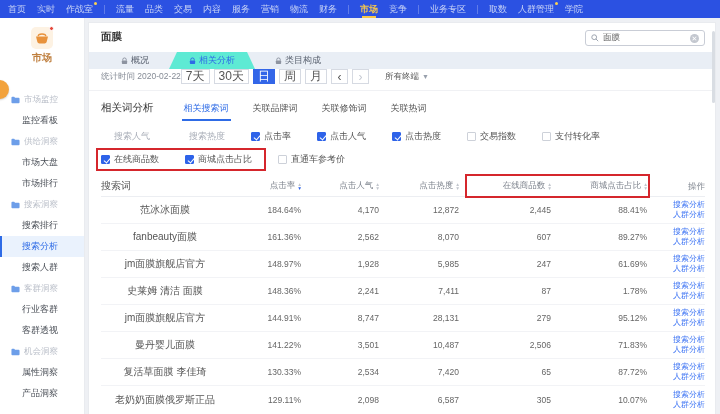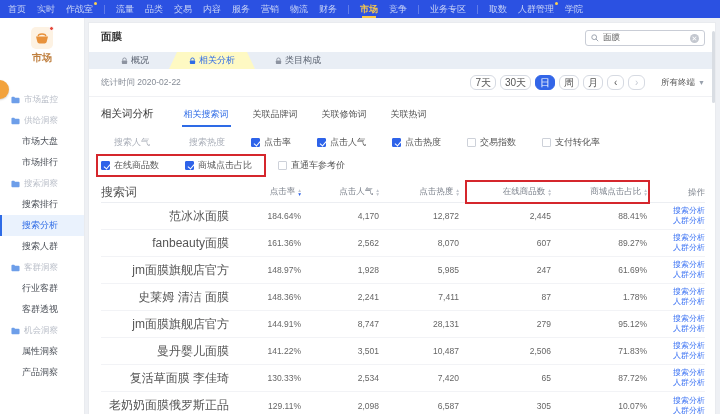--- a/index.html
+++ b/index.html
@@ -35,26 +35,26 @@
   .scrollthumb{position:absolute;right:0;top:8px;width:3px;height:72px;background:#d9dde3;border-radius:2px}
 
   .card-head{display:flex;justify-content:space-between;align-items:flex-start;padding:7px 10px 0 12px}
   .kw-title{font-size:10.5px;font-weight:bold;color:#333}
   .searchbox{width:120px;height:16px;border:1px solid #c9cdd6;border-radius:3px;display:flex;align-items:center;padding:0 5px;gap:4px;background:#fff}
   .search-value{flex:1;font-size:8.5px;color:#555}
   .clear-btn{width:9px;height:9px;border-radius:50%;background:#c3c7cf;color:#fff;font-size:7px;line-height:9px;text-align:center;cursor:pointer}
 
   .tabstrip{margin-top:6px;background:#e9eef5;display:flex;height:17px;align-items:stretch;padding-left:12px}
   .ptab{display:flex;align-items:center;gap:3px;padding:0 20px;color:#5a6270;cursor:pointer}
-  .ptab.active{background:#fef9c3;color:#2e6be6;clip-path:polygon(8px 0,calc(100% - 8px) 0,100% 100%,0 100%)}
-
-  .toolbar{display:flex;justify-content:space-between;align-items:center;padding:6px 10px 6px 12px;border-bottom:1px solid #f0f1f4}
+  .ptab.active{background:#5eead4;color:#2e6be6;clip-path:polygon(8px 0,calc(100% - 8px) 0,100% 100%,0 100%)}
+
+  .toolbar{display:flex;align-items:center;padding:0 10px 6px 12px;border-bottom:1px solid #f0f1f4}
   .stat-time{color:#868c96;font-size:8.5px}
   .range{display:flex;align-items:center;gap:4px}
-  .rbtn{min-width:17px;height:15px;border:1px solid #d6dae2;border-radius:6px;display:flex;align-items:center;justify-content:center;padding:0 4px;color:#555;font-size:10px;background:#fff;cursor:pointer}
+  .rbtn{min-width:17px;height:15px;border:1px solid #d6dae2;border-radius:0;display:flex;align-items:center;justify-content:center;padding:0 4px;color:#555;font-size:12px;background:#fff;cursor:pointer}
   .rbtn.active{background:#3366e8;border-color:#3366e8;color:#fff}
   .rbtn.dim{color:#c5c9d2}
   .terminal{display:flex;align-items:center;gap:3px;margin-left:12px;color:#555;font-size:8.5px;cursor:pointer}
   .chevdn{color:#98a0ac;font-size:7px}
 
   .section-head{display:flex;align-items:flex-end;padding:10px 10px 0 12px}
   .section-title{font-size:10.5px;font-weight:normal;color:#333;margin-right:30px;padding-bottom:6px}
   .stab{padding-bottom:6px;color:#555;position:relative;cursor:pointer;margin-right:24px}
   .stab.active{color:#2e6be6}
   .stab.active::after{content:'';position:absolute;bottom:0;left:-2px;right:-2px;height:2px;background:#2e6be6}
@@ -66,21 +66,21 @@
   .box{width:9px;height:9px;border:1px solid #cdd1d9;border-radius:1px;background:#fff;position:relative;flex-shrink:0}
   .box.checked{background:#2e63e9;border-color:#2e63e9}
   .box.checked::after{content:'';position:absolute;left:2.5px;top:0.5px;width:3px;height:5px;border:solid #fff;border-width:0 1.5px 1.5px 0;transform:rotate(40deg)}
   .box.ghost{visibility:hidden}
   .red-wrap{display:inline-flex;position:relative}
   .red-wrap::after{content:'';position:absolute;inset:-5px 12px -5px -5px;border:2px solid #d5262c;pointer-events:none}
 
   .table{padding:0 10px 0 12px}
   .tr{display:flex;align-items:center;height:27px;border-bottom:1px solid #f2f3f6}
   .thead{height:21px;color:#7d838d;border-bottom:1px solid #eceef2;font-size:8.5px}
-  .c-kw{flex:1;text-align:right;color:#555;font-size:12px;overflow:hidden;white-space:nowrap}
+  .c-kw{flex:1;text-align:center;color:#555;font-size:10px;overflow:hidden;white-space:nowrap}
   .c-1{width:72px}.c-2{width:78px}.c-3{width:80px}.c-4{width:92px}.c-5{width:96px}
   .num{text-align:right;color:#666;font-size:8.5px}
   .th{display:flex;justify-content:flex-end;align-items:center;gap:3px}
   .th.left{justify-content:flex-start}
   .c-act{width:58px;display:flex;flex-direction:column;align-items:flex-end;justify-content:center;line-height:10px}
   .hdr-group{display:flex;position:relative}
   .hdr-group::after{content:'';position:absolute;inset:-6px -3px -6px 6px;border:2px solid #d5262c;pointer-events:none}
   .sorter{display:inline-flex;flex-direction:column;line-height:4px;font-size:5.5px;color:#c2c6cd;letter-spacing:0}
   .sorter .on{color:#2e63e9}
   .link{color:#3d74f4;font-size:8px;cursor:pointer}
@@ -126,20 +126,21 @@
       </span>
       <div class="brand-label">市场</div>
     </div>
     <div class="menu">
       <div class="menu-item group">
           <svg width="9" height="8" viewBox="0 0 10 8">
             <path d="M0.5 1.5 Q0.5 0.5 1.5 0.5 L3.5 0.5 L4.5 1.5 L8.5 1.5 Q9.5 1.5 9.5 2.5 L9.5 6.5 Q9.5 7.5 8.5 7.5 L1.5 7.5 Q0.5 7.5 0.5 6.5 Z" fill="#6d9ee9"></path>
           </svg>
           <span>市场监控</span>
         </div>
+      <div class="menu-item">监控看板</div>
       <div class="menu-item group">
           <svg width="9" height="8" viewBox="0 0 10 8">
             <path d="M0.5 1.5 Q0.5 0.5 1.5 0.5 L3.5 0.5 L4.5 1.5 L8.5 1.5 Q9.5 1.5 9.5 2.5 L9.5 6.5 Q9.5 7.5 8.5 7.5 L1.5 7.5 Q0.5 7.5 0.5 6.5 Z" fill="#6d9ee9"></path>
           </svg>
           <span>供给洞察</span>
         </div>
       <div class="menu-item">市场大盘</div>
       <div class="menu-item">市场排行</div>
       <div class="menu-item group">
           <svg width="9" height="8" viewBox="0 0 10 8">

